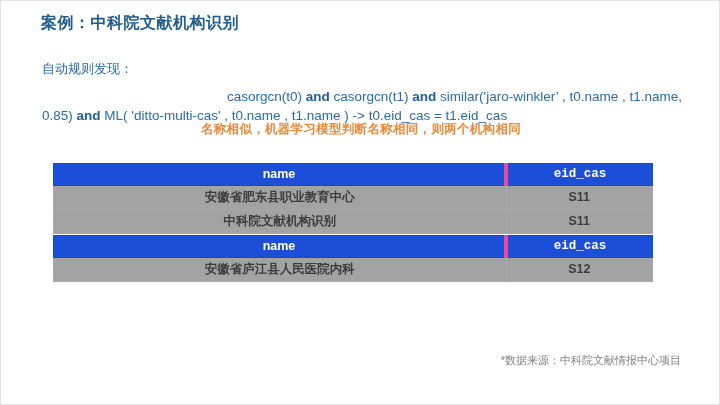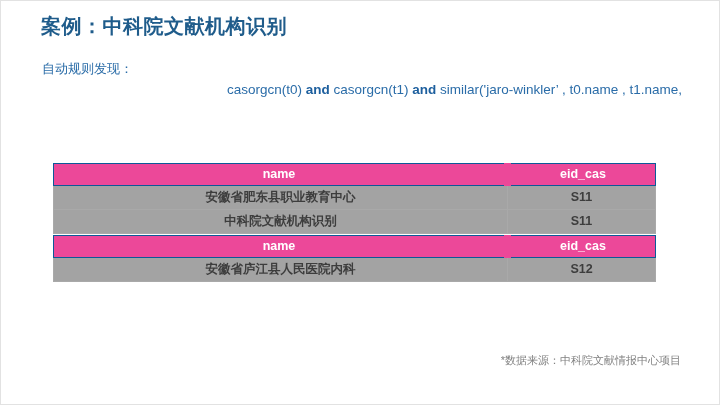--- a/index.html
+++ b/index.html
@@ -18,40 +18,40 @@
     box-sizing: border-box;
     border: 1px solid #e2e2e2;
     overflow: hidden;
   }
 
   
   .slide-title {
     position: absolute;
     left: 40px;
     top: 12px;
-    font-size: 20px;
+    font-size: 16px;
     font-weight: bold;
     color: #1f5c8b;
     letter-spacing: 0.5px;
     white-space: nowrap;
   }
 
   
   .rule-block {
     position: absolute;
     left: 41px;
     top: 58px;
     width: 640px;
     color: #2a6ca8;
     font-size: 13.5px;
     line-height: 19px;
   }
   .rule-heading {
     font-size: 13px;
-    margin-bottom: 2px;
+    margin-bottom: 9px;
     color: #2a6ca8;
   }
   .rule-body {
     font-size: 13.5px;
     color: #2a6ca8;
     line-height: 19px;
   }
   .rule-line-1 {
     padding-left: 14px;
     text-align: right;
@@ -82,31 +82,31 @@
     position: absolute;
     left: 52px;
     width: 594px;
     border-collapse: collapse;
     table-layout: fixed;
   }
   .table-one { top: 162px; }
   .table-two { top: 234px; }
 
   .data-table th {
-    background: #ec4899;
+    background: #1d4ed8;
     color: #ffffff;
     font-size: 12.5px;
     font-weight: bold;
     height: 18px;
     padding: 1px 0 2px 0;
     text-align: center;
     border: 1px solid #0d5998;
   }
   .data-table th.col-name { width: 450px; }
-  .data-table th.col-eid  { width: 144px; border-left: 7px solid #ec4899; }
+  .data-table th.col-eid  { width: 144px; border-left: 4px solid #ec4899; font-family: Liberation Mono, monospace; }
 
   .data-table td {
     background: #a3a3a3;
     color: #3d3d3d;
     font-size: 12.5px;
     font-weight: bold;
     height: 20px;
     padding: 1px 0 2px 0;
     text-align: center;
     border: 1px solid #a9a9a9;
@@ -126,23 +126,25 @@
 <body>
 
 <div class="slide">
 
   <div class="slide-title">案例：中科院文献机构识别</div>
 
   <div class="rule-block">
     <div class="rule-heading">自动规则发现：</div>
     <div class="rule-body">
       <div class="rule-line-1"><span>casorgcn(t0) </span><span class="kw">and</span><span> casorgcn(t1) </span><span class="kw">and</span><span> similar('jaro-winkler’  , t0.name , t1.name,</span></div>
+      <div class="rule-line-2"><span>0.85) </span><span class="kw">and</span><span> ML( 'ditto-multi-cas' , t0.name , t1.name )  -&gt;  t0.eid_cas = t1.eid_cas</span></div>
     </div>
   </div>
 
+  <div class="annotation">名称相似，机器学习模型判断名称相同，则两个机构相同</div>
 
   <table class="data-table table-one">
     <thead>
       <tr>
         <th class="col-name">name</th>
         <th class="col-eid">eid_cas</th>
       </tr>
     </thead>
     <tbody>
       <tr>

